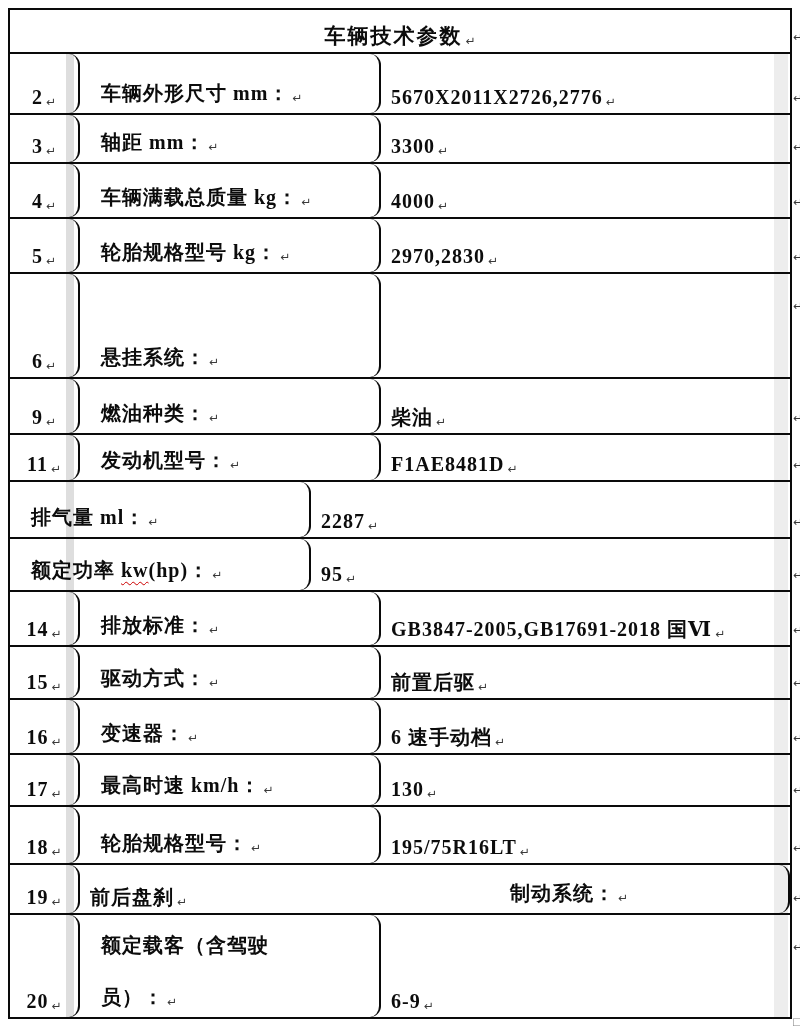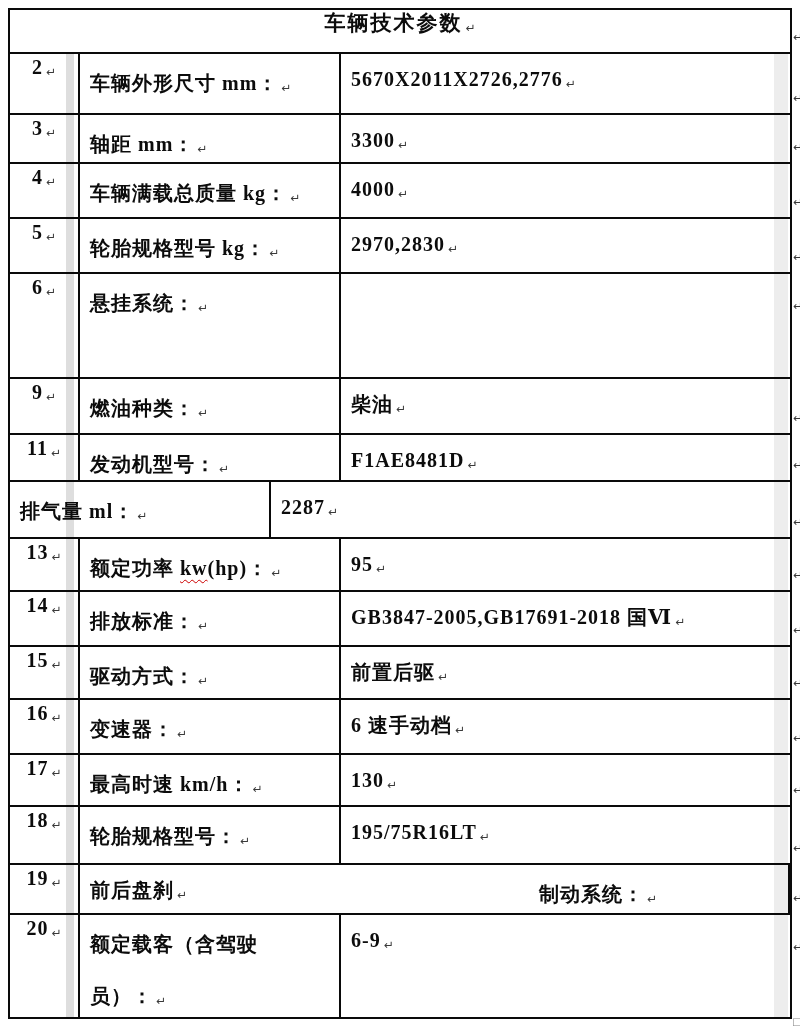--- a/index.html
+++ b/index.html
@@ -24,24 +24,24 @@
       linear-gradient(to right, transparent 764px, #ededed 764px, #ededed 778px, transparent 778px);
     background-repeat:no-repeat;
   }
 
   .row { display:flex; border-bottom:2px solid #0a0a0a; position:relative; }
   .row:last-child { border-bottom:none; }
   .h44{height:44px}.h47{height:47px}.h49{height:49px}.h50{height:50px}
   .h52{height:52px}.h53{height:53px}.h55{height:55px}.h56{height:56px}
   .h57{height:57px}.h58{height:58px}.h61{height:61px}.h102{height:102px}.h105{height:105px}
 
-  .cell { display:flex; flex-direction:column; justify-content:flex-start; }
+  .cell { display:flex; flex-direction:column; justify-content:flex-end;border-radius:11px; }
   .c-no    { width:70px;  border-right:2px solid #0a0a0a; text-align:center; }
-  .c-label { width:261px; border-right:2px solid #0a0a0a; padding:16px 10px; }
-  .c-value { flex:1; padding:12px 10px; }
+  .c-label { width:290px; border-right:2px solid #0a0a0a; padding:4px 10px;margin-left:11px; }
+  .c-value { flex:1; padding:0 10px; }
   .c-title { flex:1; text-align:center; }
 
   .line { display:block; line-height:26px; font-size:20px; letter-spacing:1px; white-space:nowrap; }
   .row-tall .line + .line { margin-top:26px; }
   .title-line { font-size:21px; letter-spacing:2px; }
 
   .pmark {
     font-family:"DejaVu Sans",sans-serif; font-weight:normal;
     font-size:12px; letter-spacing:0; color:#3a3a3a;
     margin-left:3px; position:relative; top:2px;
@@ -172,23 +172,20 @@
         <div class="cell c-label">
             <span class="line"><span>排气量 ml：</span><span class="pmark">↵</span></span>
           </div>
         <div class="cell c-value">
             <span class="line"><span>2287</span><span class="pmark">↵</span></span>
           </div>
         <span class="rmark">↵</span>
       </div>
 
       <div class="row h53">
-        <div class="cell c-no">
-            <span class="line"><span>13</span><span class="pmark">↵</span></span>
-          </div>
         <div class="cell c-label">
             <span class="line"><span>额定功率 </span><span class="sp-err">kw</span><span>(hp)：</span><span class="pmark">↵</span></span>
           </div>
         <div class="cell c-value">
             <span class="line"><span>95</span><span class="pmark">↵</span></span>
           </div>
         <span class="rmark">↵</span>
       </div>
 
       <div class="row h55">

